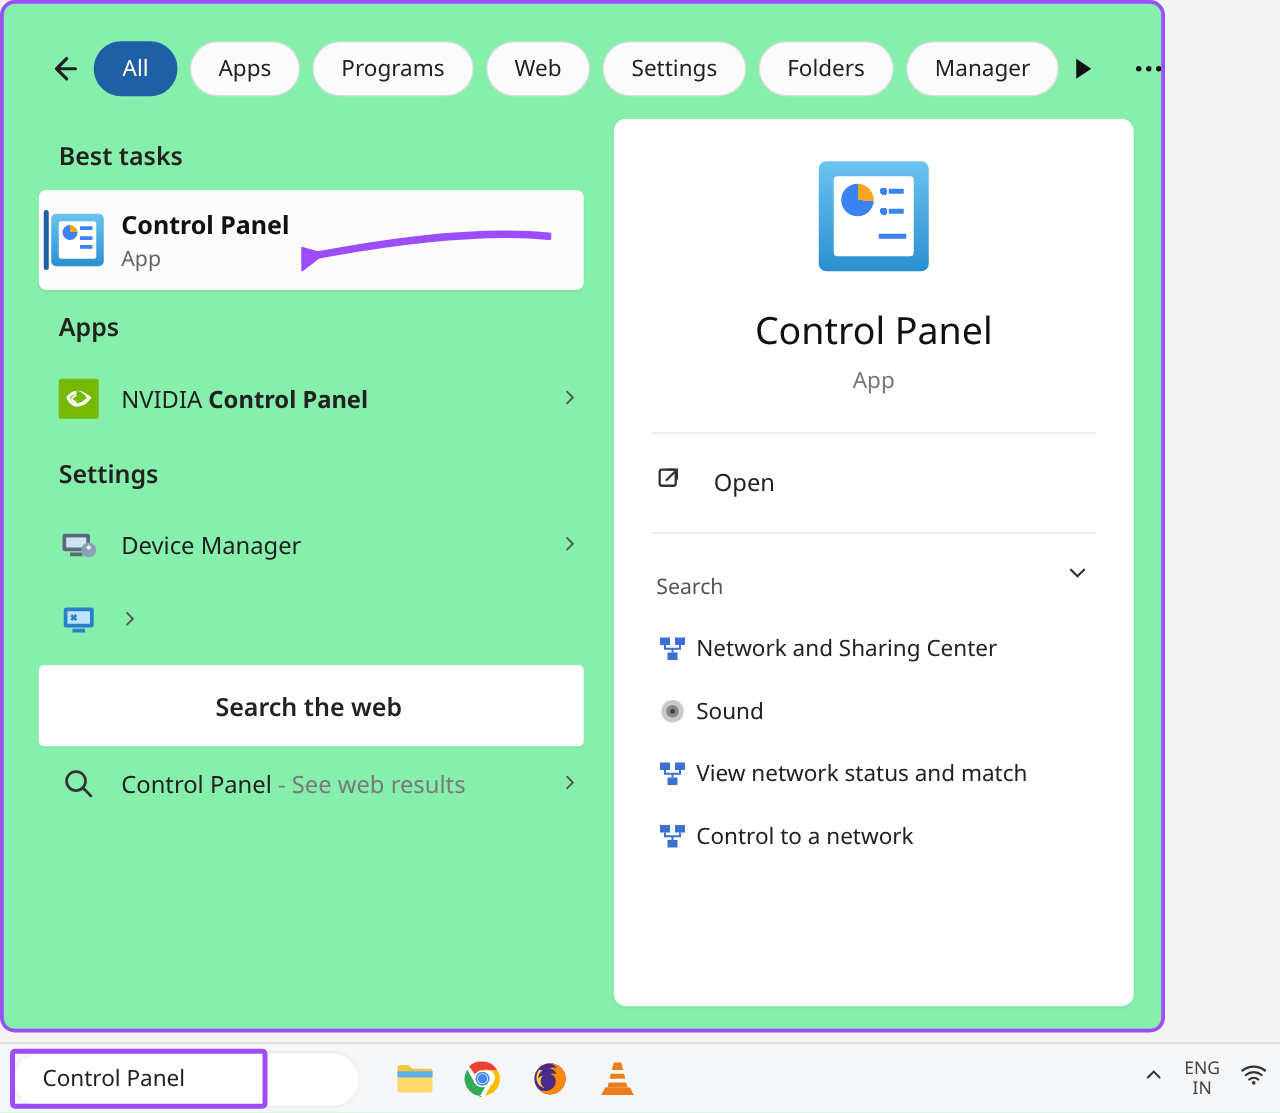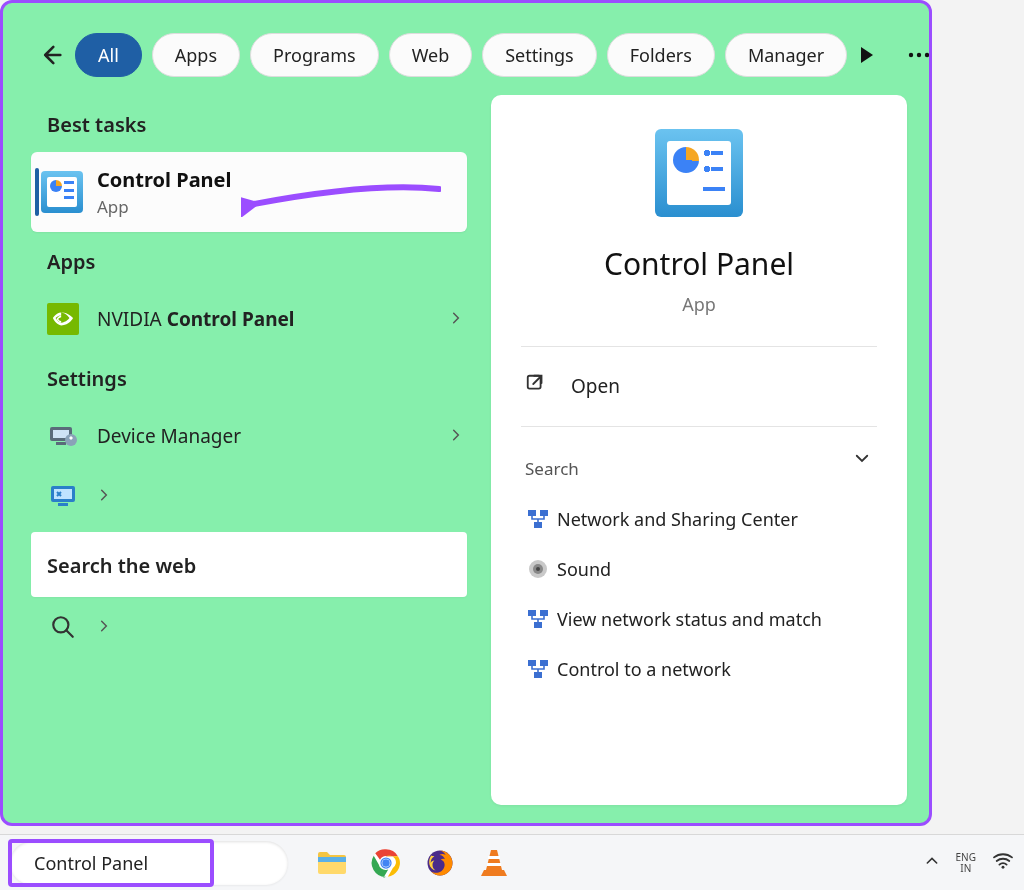--- a/index.html
+++ b/index.html
@@ -63,21 +63,21 @@
   .row {
     display:flex; align-items:center; gap:18px;
     padding: 14px 10px 14px 22px; cursor:pointer; border-radius:4px;
   }
   .row .icon { width:32px; height:32px; flex-shrink:0; display:flex; align-items:center; justify-content:center; }
   .row .label { font-size: 19px; color:#222; flex:1; }
   .row .label .bold { font-weight:700; }
   .row .chev { color:#666; }
   .nvidia { background:#76b900; color:#fff; font-size:16px; display:flex; align-items:center; justify-content:center; border-radius:2px; }
 
-  .subhead-wrap { background:#fff; border-radius:4px; margin: 6px 6px 0 6px; padding: 4px 0; box-shadow: 0 1px 2px rgba(0,0,0,.04); }
+  .subhead-wrap { background:#fff; border-radius:4px; margin: 6px 6px 0 6px; padding: 4px 0; box-shadow: 0 1px 2px rgba(0,0,0,.04); text-align: center; }
   .subhead-wrap .section-header { padding-left:16px; }
 
   .web-row .hint { color:#7a7a7a; font-weight:400; }
 
   .right {
     flex:1; background:#fff; border-radius:10px; padding: 28px 30px 10px 30px;
     display:flex; flex-direction:column; box-shadow: 0 1px 3px rgba(0,0,0,.06);
     overflow:hidden;
   }
   .hero { display:flex; flex-direction:column; align-items:center; padding: 6px 0 26px; }
@@ -129,21 +129,21 @@
     width:100%; height:100%; border-radius:22px; background:#fff;
     display:flex; align-items:center; gap:8px; padding:0 16px;
     box-shadow: 0 1px 3px rgba(0,0,0,.12) inset, 0 1px 2px rgba(0,0,0,.05);
   }
   .search-box input {
     border:none; outline:none; font-size:18px; color:#222; flex:1; background:transparent;
   }
   .tb-icons { display:flex; align-items:center; gap:18px; margin-left:12px; }
   .tb-icon { width:36px; height:36px; display:flex; align-items:center; justify-content:center; cursor:pointer; }
   .tb-right { margin-left:auto; display:flex; align-items:center; gap:16px; color:#444; font-size:14px; }
-  .lang { text-align:center; line-height:1.1; font-size:10px; }
+  .lang { text-align:center; line-height:1.1; font-size:14px; }
 </style>
 </head>
 <body>
 
 <div class="window">
 
   <div class="topbar">
     <div class="back-btn">
       <svg width="28" height="28" viewBox="0 0 24 24">
           <path d="M14 5l-7 7 7 7M7 12h13" stroke="#222" stroke-width="2.2" fill="none" stroke-linecap="round" stroke-linejoin="round"></path>
@@ -235,20 +235,21 @@
       <div class="subhead-wrap">
         <div class="section-header">Search the web</div>
       </div>
       <div class="row web-row">
         <div class="icon">
           <svg width="26" height="26" viewBox="0 0 24 24">
               <circle cx="10" cy="10" r="7" stroke="#333" stroke-width="2" fill="none"></circle>
               <path d="M15 15l6 6" stroke="#333" stroke-width="2" stroke-linecap="round"></path>
             </svg>
         </div>
+        <div class="label"><span>Control Panel</span><span class="hint"> - See web results</span></div>
         <span class="chev"><svg width="14" height="14" viewBox="0 0 24 24">
               <path d="M8 4l8 8-8 8" stroke="#555" stroke-width="2.5" fill="none" stroke-linecap="round"></path>
             </svg></span>
       </div>
     </div>
 
     <div class="right">
       <div class="hero">
         <div class="cp-icon-lg">
             <div class="inner"></div>

